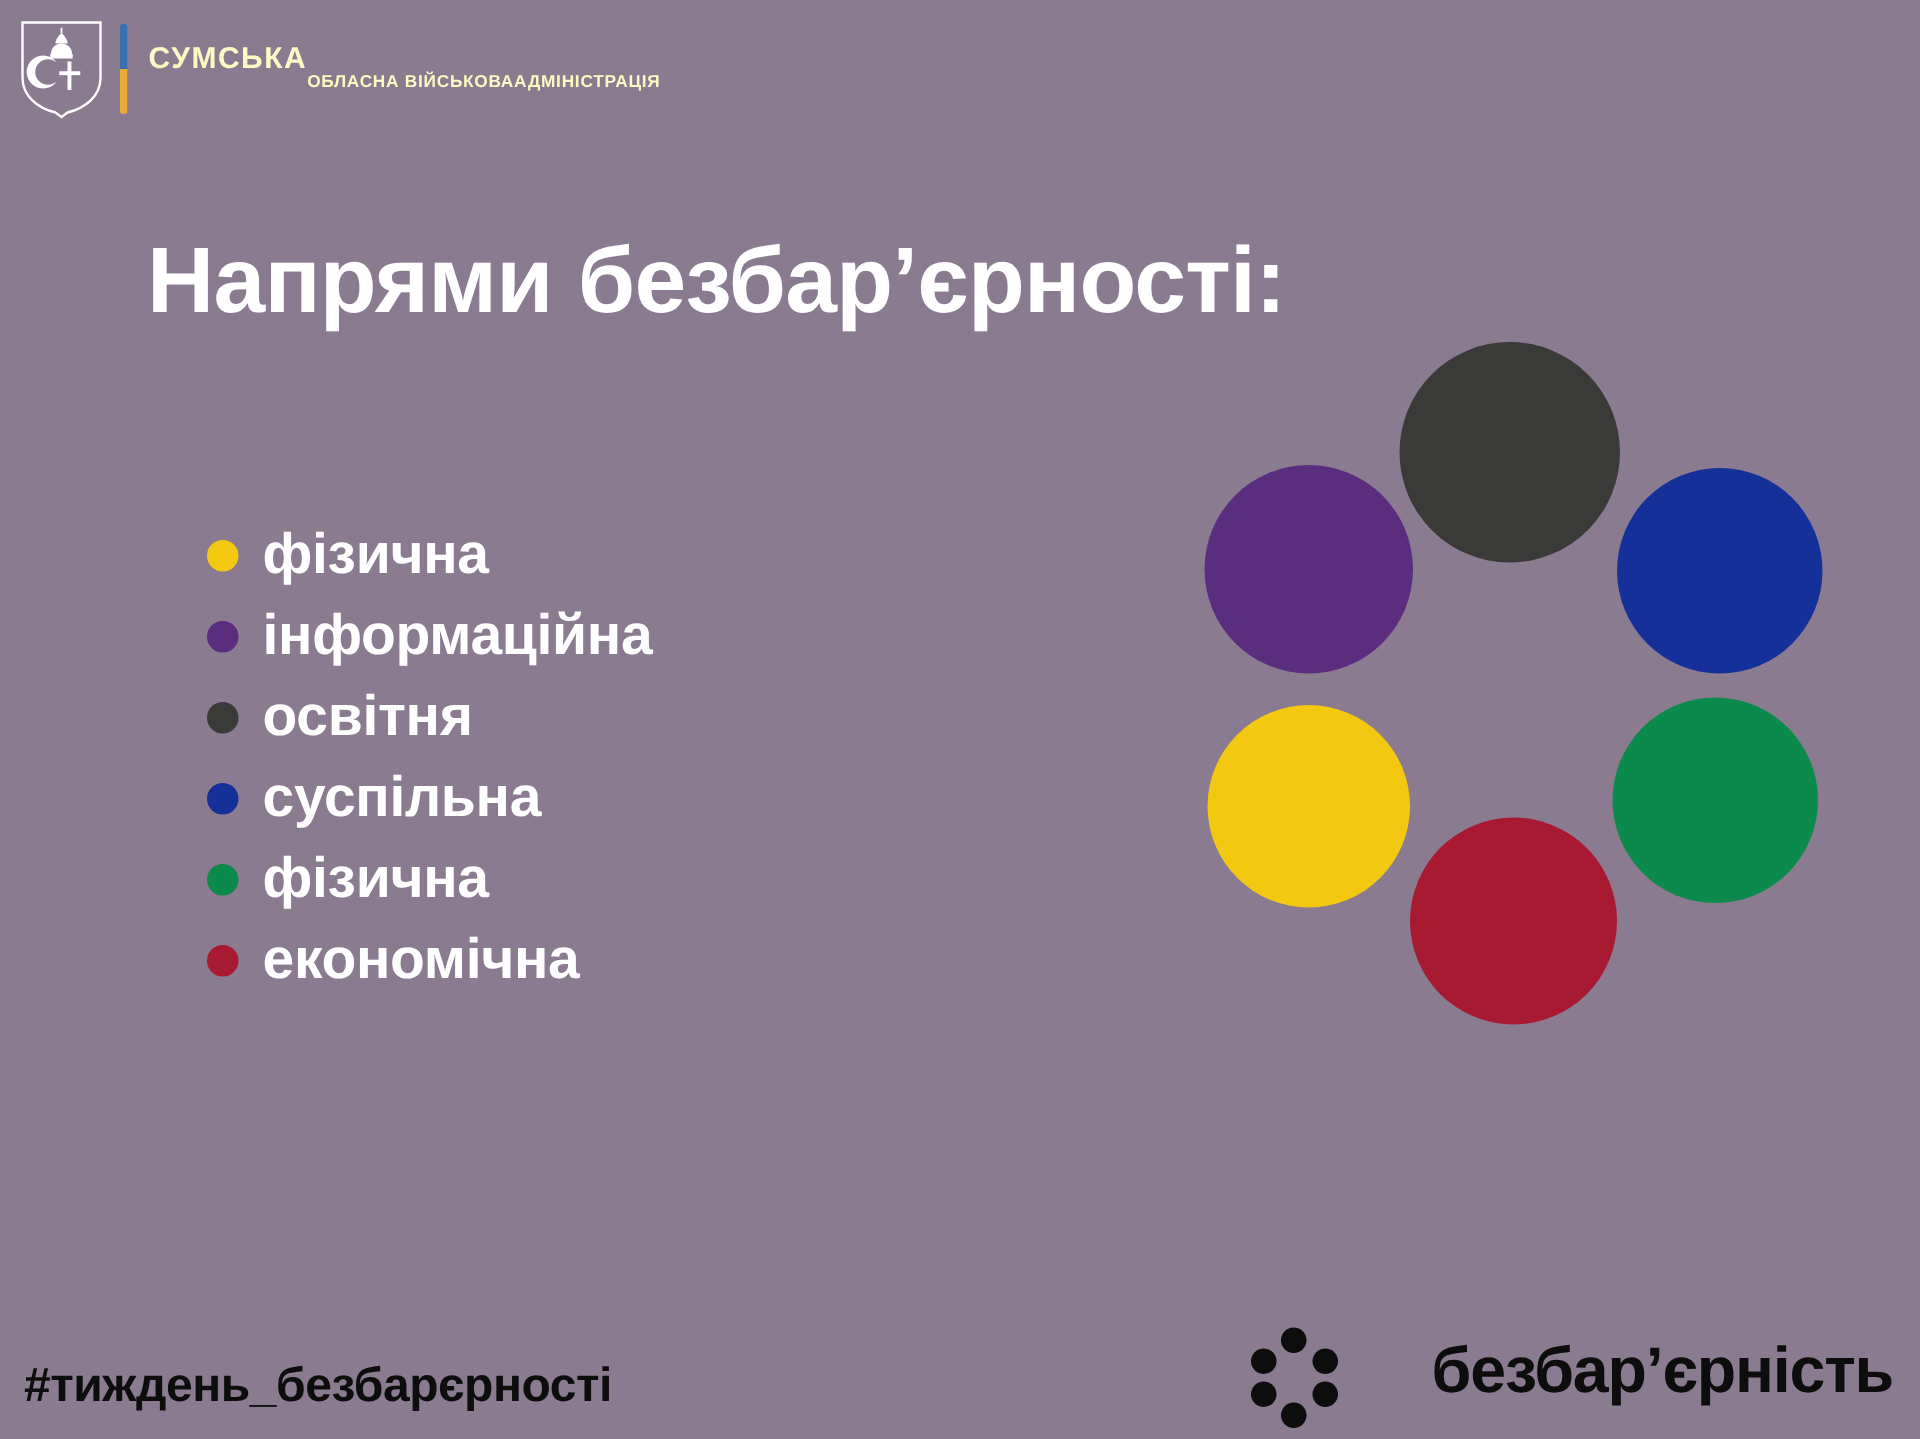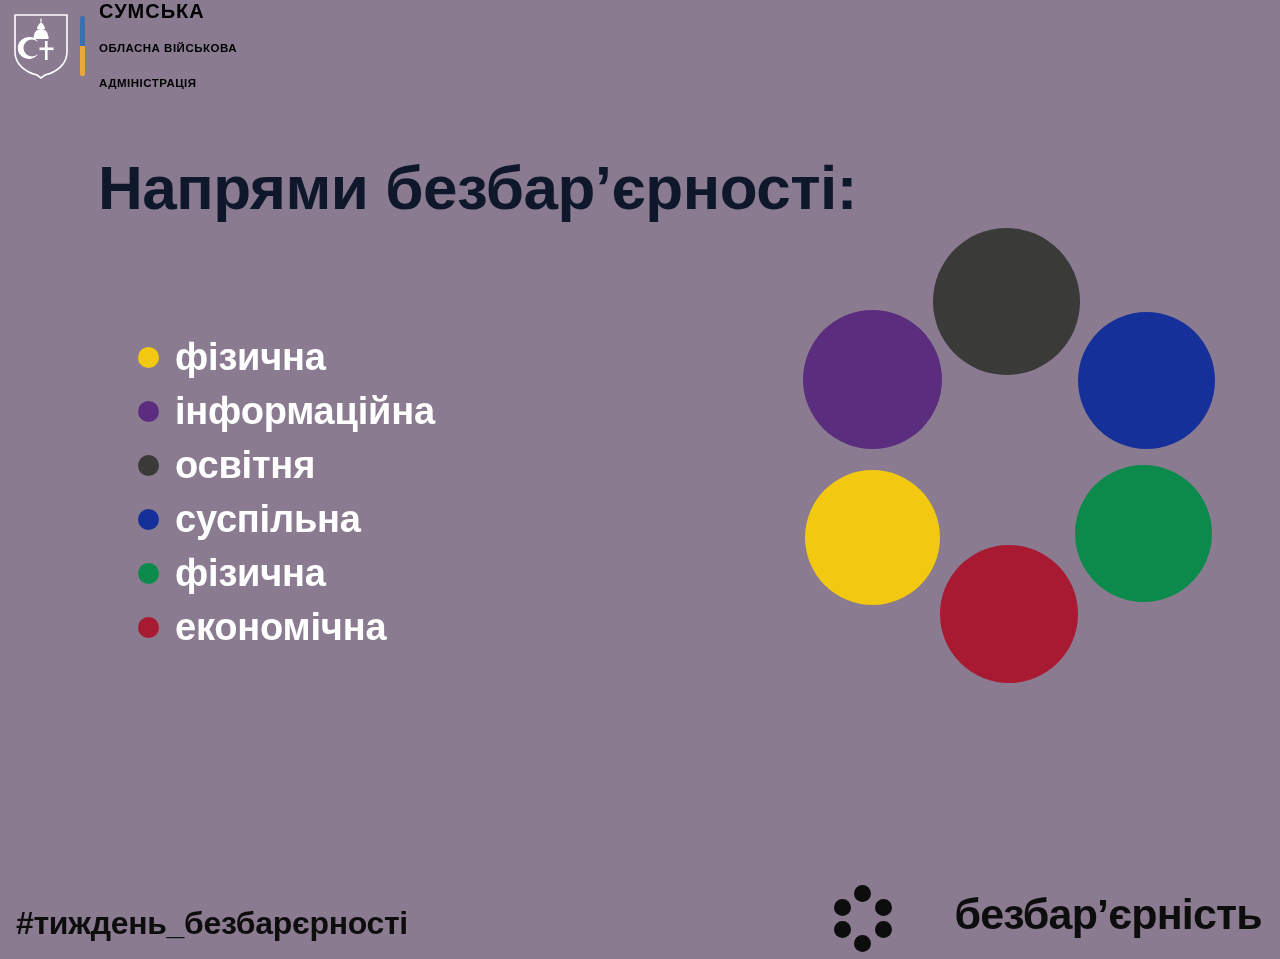--- a/index.html
+++ b/index.html
@@ -45,23 +45,23 @@
     overflow: hidden;
     display: flex;
     flex-direction: column;
     flex: 0 0 auto;
   }
   #flag-bar .flag-blue { flex: 1; background: #3a6fb0; }
   #flag-bar .flag-yellow { flex: 1; background: #e8a93a; }
 
   #org-text {
     display: flex;
-    flex-direction: column;
+    flex-direction: row;
     justify-content: center;
-    color: #000000;
+    color: #fef9c3;
   }
   #org-line1 {
     font-size: 20px;
     font-weight: bold;
     letter-spacing: 1.0px;
     line-height: 1.05;
     white-space: nowrap;
   }
   #org-line2, #org-line3 {
     font-size: 11.5px;
@@ -72,31 +72,31 @@
     margin-top: 19px;
   }
 
   
   #page-title {
     position: absolute;
     left: 98px;
     top: 152px;
     font-size: 62px;
     font-weight: bold;
-    color: #0f172a;
+    color: #ffffff;
     letter-spacing: -0.5px;
     white-space: nowrap;
     margin: 0;
   }
 
   
   #directions-list {
     position: absolute;
     left: 138px;
-    top: 330px;
+    top: 343px;
     margin: 0;
     padding: 0;
     list-style: none;
   }
   .direction-item {
     display: flex;
     align-items: center;
     height: 54px;
   }
   .bullet-dot {

